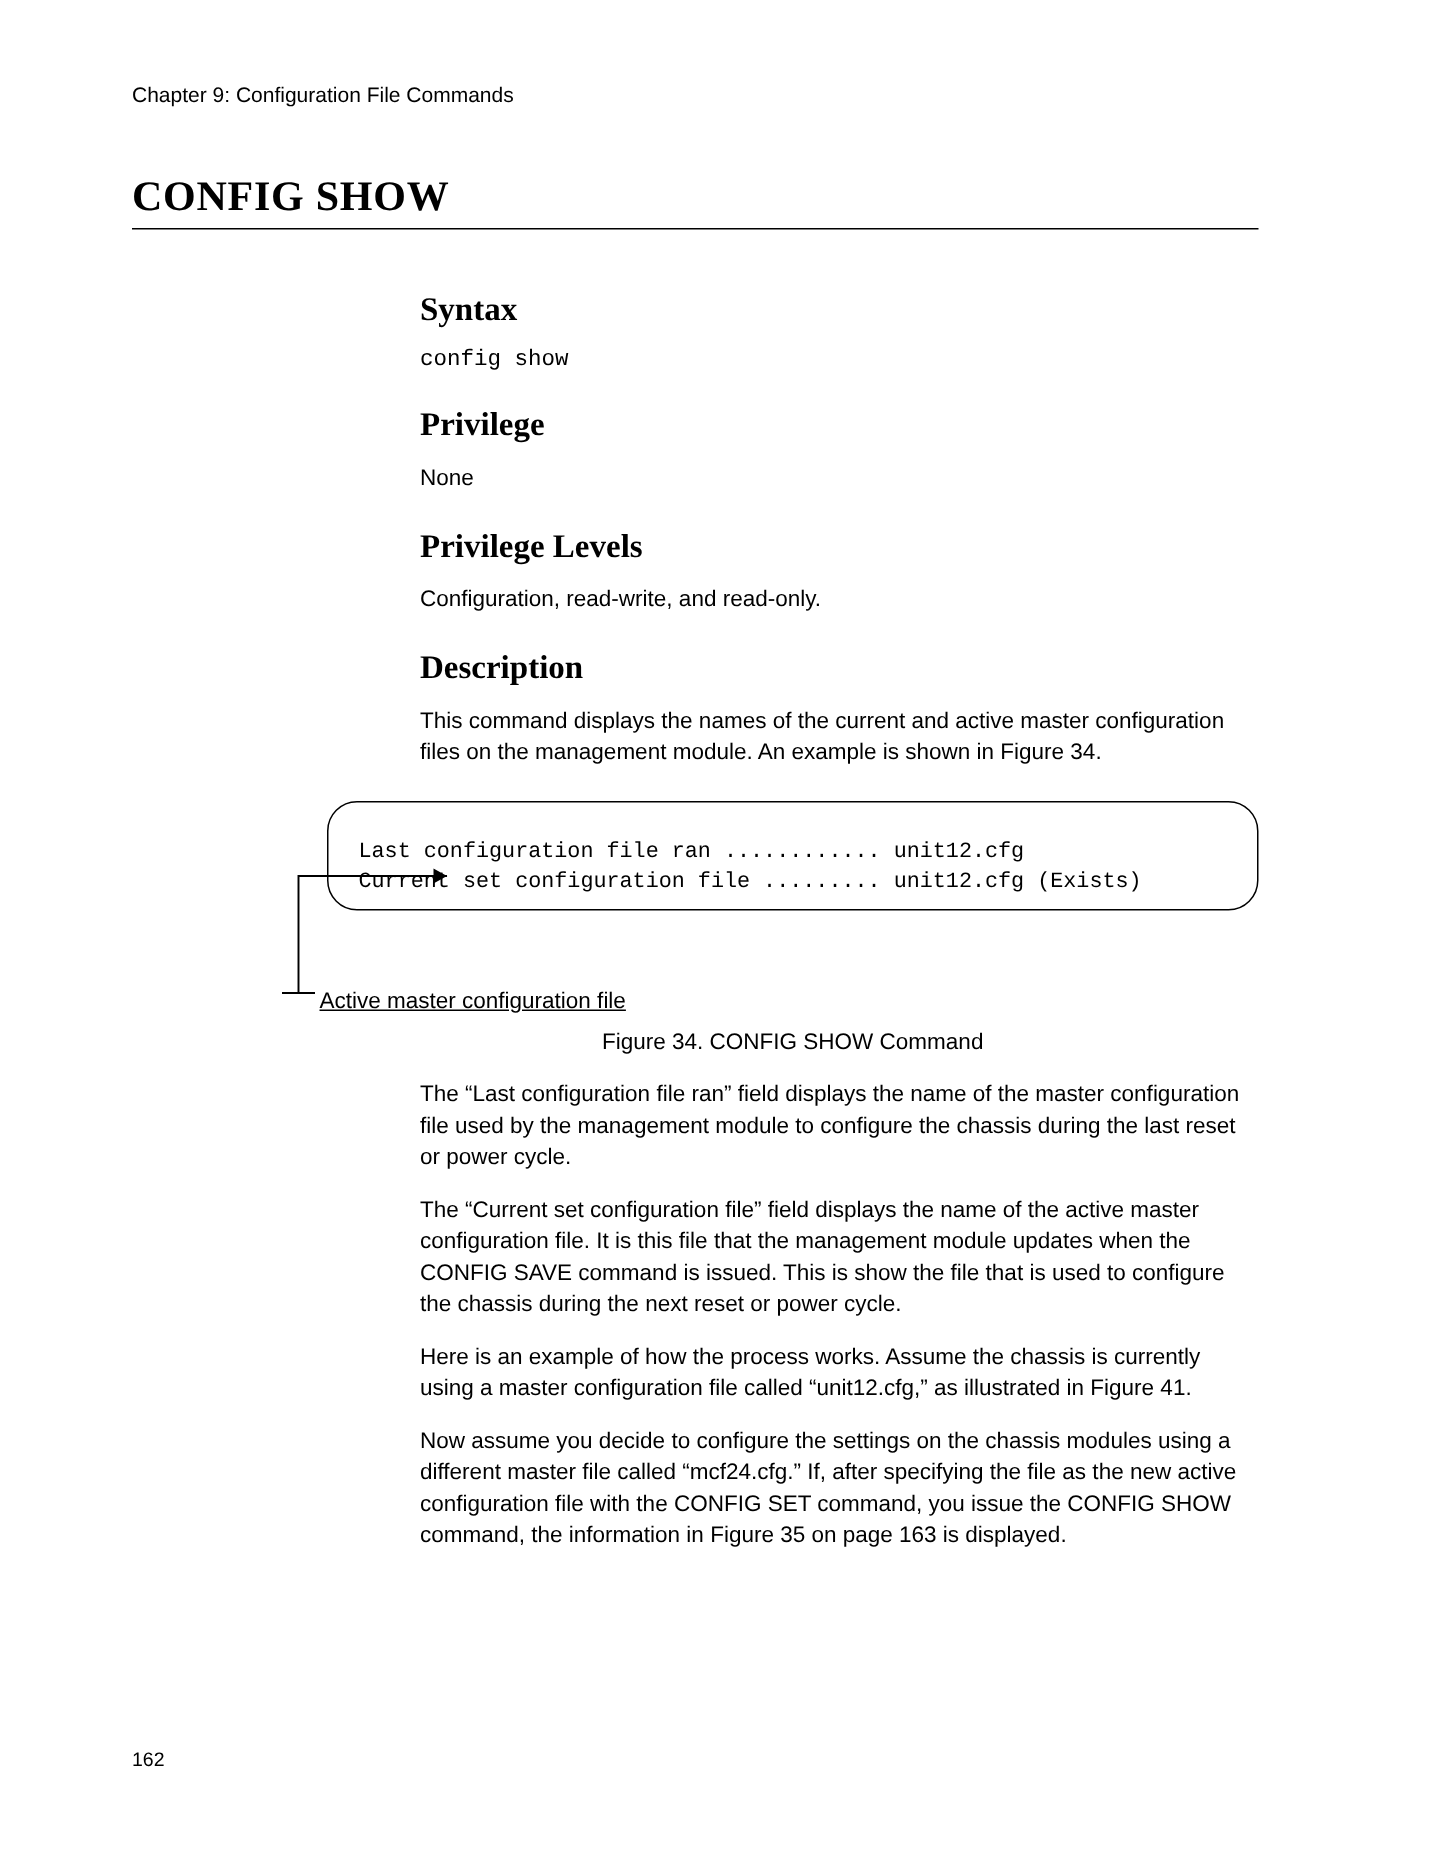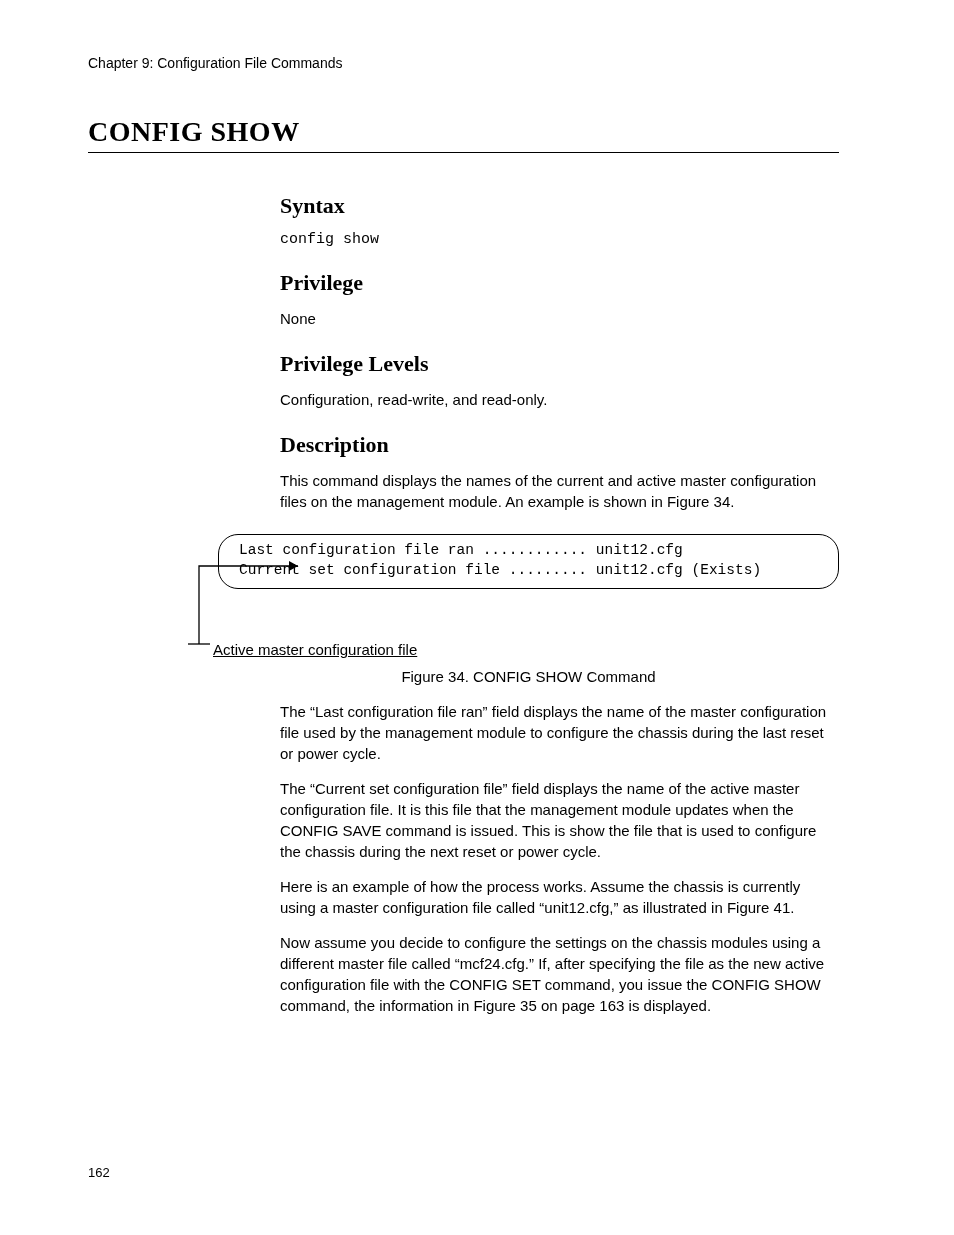--- a/index.html
+++ b/index.html
@@ -46,21 +46,21 @@
   }
   .body-text {
     font-size: 15px;
     line-height: 1.4;
     margin-top: 2px;
     margin-bottom: 14px;
   }
   .terminal-box {
     border: 1.5px solid #000;
     border-radius: 20px;
-    padding: 6px 20px 8px 20px;
+    padding: 24px 20px 8px 20px;
     margin-left: 130px;
     margin-top: 22px;
     margin-bottom: 10px;
     font-family: "Courier New", Courier, monospace;
     font-size: 14.5px;
     white-space: pre;
     line-height: 1.35;
   }
   .callout-wrap {
     position: relative;

